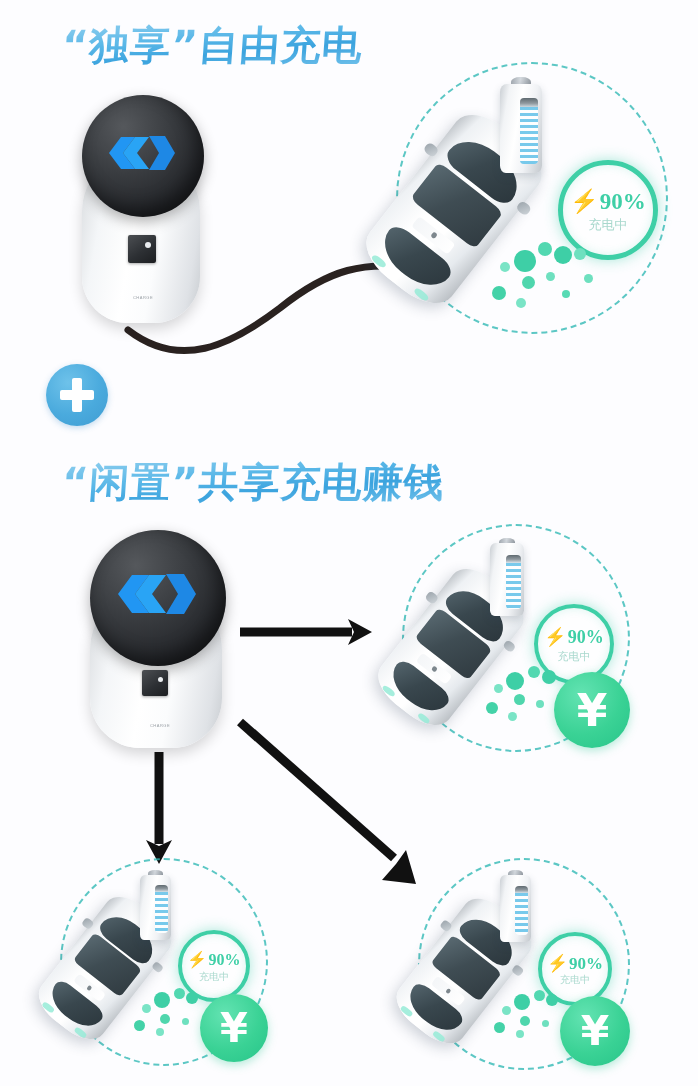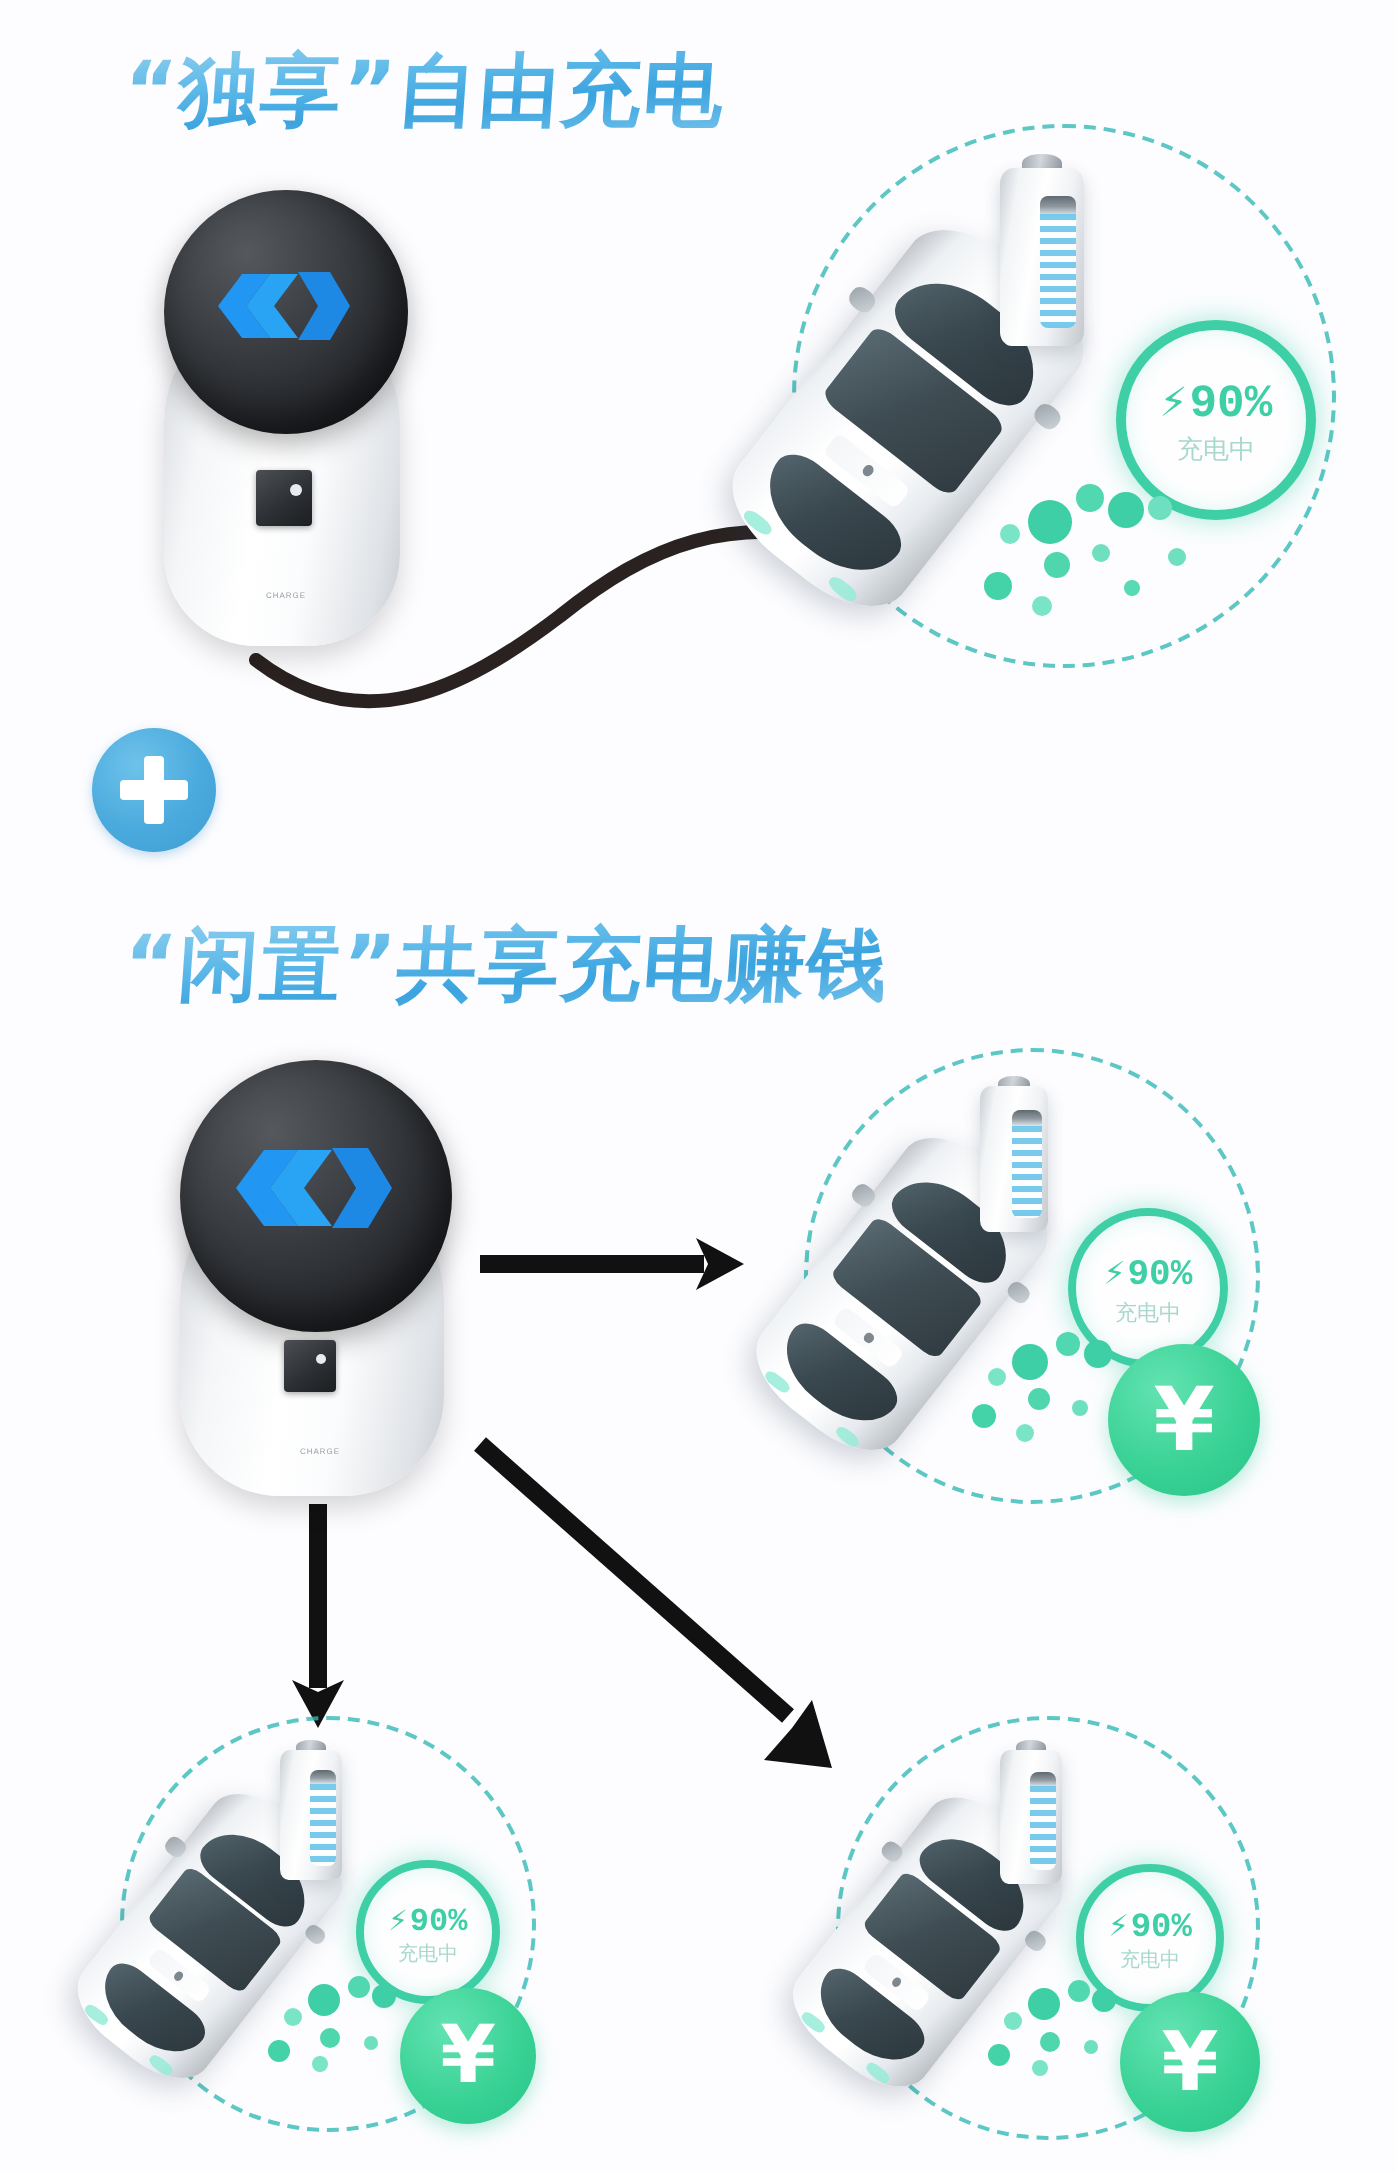--- a/index.html
+++ b/index.html
@@ -149,21 +149,21 @@
   .pct .circ {
     position: absolute; left: 0; top: 0; width: 100%; height: 100%;
     border-radius: 50%;
     border: 5px solid #3ecfa6;
     box-shadow: 0 0 14px rgba(62,207,166,.45), inset 0 0 10px rgba(62,207,166,.18);
     background: rgba(255,255,255,.55);
   }
   .pct .val {
     position: absolute; left: 0; right: 0; top: 28%;
     text-align: center; color: #3ecfa6; font-weight: bold;
-    font-family: Liberation Mono, monospace;
+    font-family: Liberation Serif, serif;
     white-space: nowrap;
   }
   .pct .bolt { margin-right: 1px; }
   .pct .sub {
     position: absolute; left: 0; right: 0; top: 56%;
     text-align: center; color: #a8d8cd; font-weight: normal;
     font-family: "DejaVu Sans", sans-serif;
     white-space: nowrap;
   }
 

